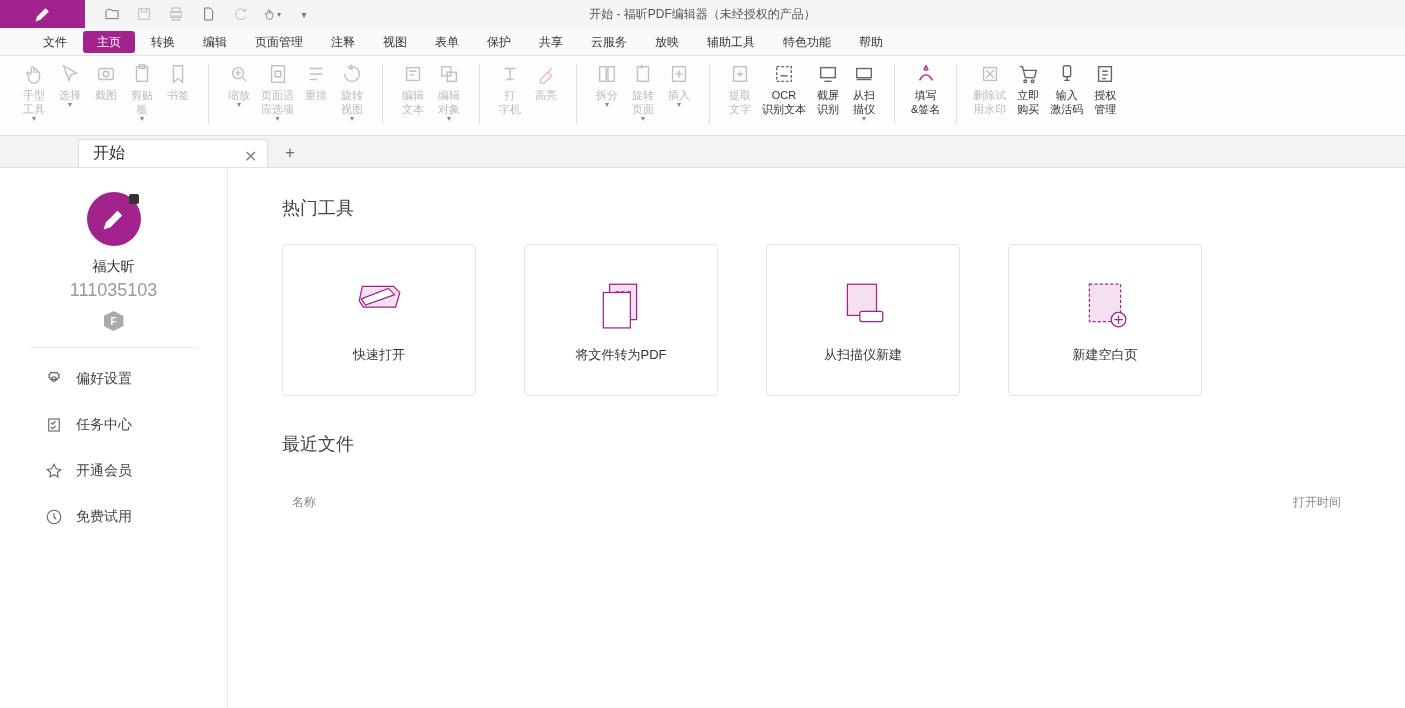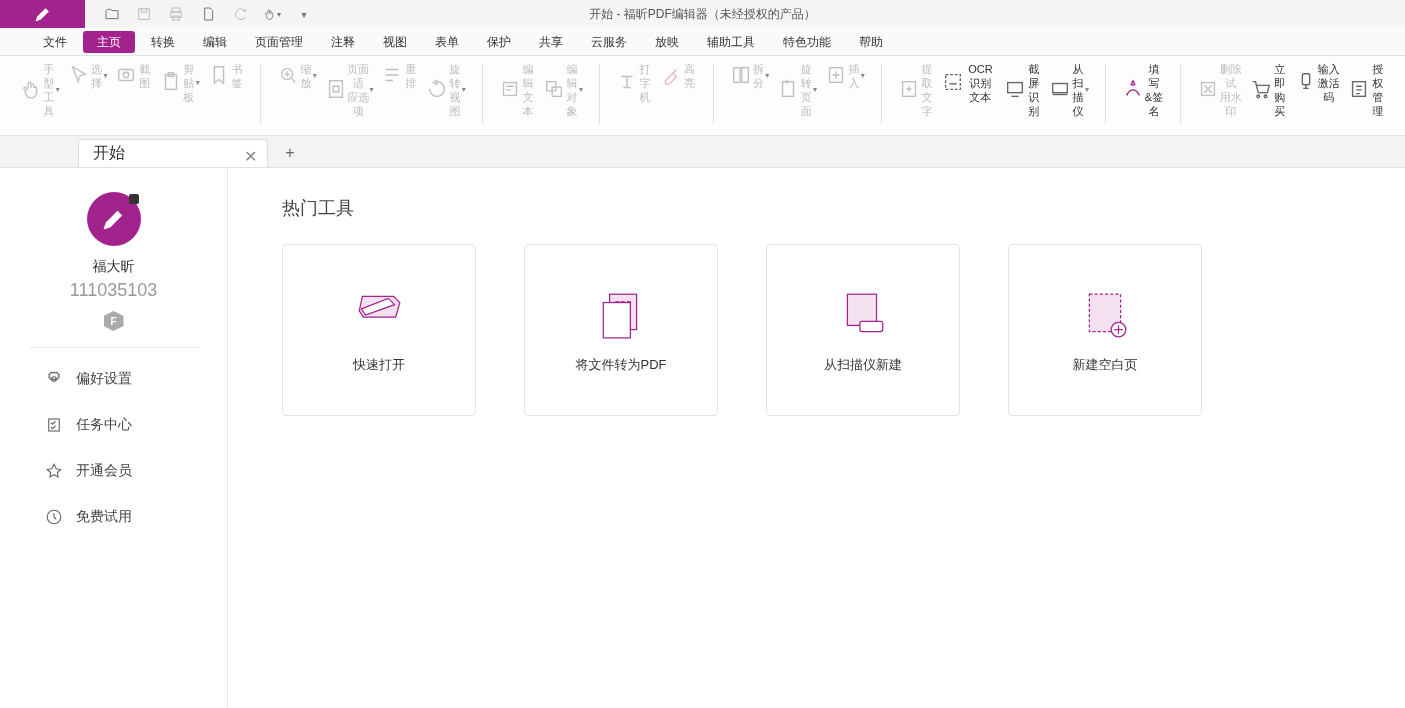--- a/index.html
+++ b/index.html
@@ -13,21 +13,21 @@
 .qat-item.disabled { color: #ccc; }
 .title-text { position: absolute; left: 50%; transform: translateX(-50%); color: #555; font-size: 12px; }
 
 .menubar { height: 28px; background: #fafafa; border-bottom: 1px solid #e3e3e3; display: flex; align-items: center; padding-left: 29px; }
 .menu-item { padding: 0 14px; height: 28px; line-height: 28px; color: #333; cursor: pointer; font-size: 12px; }
 .menu-item.active { background: #a2238e; color: #fff; border-radius: 3px; height: 22px; line-height: 22px; margin: 3px 2px; }
 
 .ribbon { height: 80px; background: #fdfdfd; border-bottom: 1px solid #e3e3e3; display: flex; align-items: flex-start; padding: 4px 8px 0; }
 .ribbon-group { display: flex; align-items: flex-start; height: 72px; padding: 0 8px; position: relative; }
 .ribbon-sep { width: 1px; height: 60px; background: #e0e0e0; margin: 4px 4px 0; }
-.ribbon-btn { display: flex; flex-direction: row; align-items: center; justify-content: flex-start; min-width: 36px; padding: 2px 4px; cursor: pointer; text-align: center; }
+.ribbon-btn { display: flex; flex-direction: column; align-items: center; justify-content: flex-start; min-width: 36px; padding: 2px 4px; cursor: pointer; text-align: center; }
 .ribbon-btn.disabled { color: #bbb; }
 .ribbon-btn.disabled .ribbon-icon { opacity: 0.4; }
 .ribbon-icon { width: 24px; height: 24px; display: flex; align-items: center; justify-content: center; margin-bottom: 2px; }
 .ribbon-label { font-size: 11px; line-height: 14px; white-space: pre-line; }
 .ribbon-caret { font-size: 8px; color: #888; margin-top: -2px; }
 
 .tabbar { height: 32px; background: #f3f3f3; border-bottom: 1px solid #e0e0e0; display: flex; align-items: flex-end; padding-left: 34px; }
 .doc-tab { width: 190px; height: 28px; background: #fff; border: 1px solid #ddd; border-bottom: none; border-radius: 4px 4px 0 0; display: flex; align-items: center; justify-content: space-between; padding: 0 9px 0 14px; font-size: 16px; margin-left: 44px; }
 .tab-close { width: 14px; height: 14px; color: #888; cursor: pointer; }
 .tab-add { width: 28px; height: 28px; display: flex; align-items: center; justify-content: center; color: #666; cursor: pointer; margin-left: 8px; font-size: 16px; }
@@ -41,21 +41,21 @@
 .userid { font-size: 18px; color: #999; margin-top: 4px; }
 .badge { width: 20px; height: 20px; background: #aaa; margin-top: 10px; display: flex; align-items: center; justify-content: center; color: #fff; font-size: 10px; font-weight: bold; clip-path: polygon(50% 0%, 100% 25%, 100% 75%, 50% 100%, 0% 75%, 0% 25%); }
 .side-divider { width: 170px; height: 1px; background: #eee; margin: 16px 0 8px; }
 .side-menu { width: 100%; padding-left: 44px; }
 .side-item { display: flex; align-items: center; height: 46px; cursor: pointer; color: #444; font-size: 14px; }
 .side-item-icon { width: 20px; height: 20px; margin-right: 12px; display: flex; align-items: center; justify-content: center; }
 
 .content { flex: 1; padding: 28px 54px; overflow: auto; }
 .section-title { font-size: 18px; color: #444; margin-bottom: 24px; }
 .tool-cards { display: flex; gap: 48px; }
-.tool-card { width: 194px; height: 172px; border: 1px solid #e3e3e3; border-radius: 4px; display: flex; flex-direction: column; align-items: center; justify-content: center; cursor: pointer; }
+.tool-card { width: 194px; height: 152px; border: 1px solid #e3e3e3; border-radius: 4px; display: flex; flex-direction: column; align-items: center; justify-content: center; cursor: pointer; }
 .tool-icon { width: 60px; height: 56px; display: flex; align-items: center; justify-content: center; margin-bottom: 14px; }
 .tool-label { font-size: 13px; color: #333; }
 .recent { margin-top: 36px; }
 .recent-header { display: flex; justify-content: space-between; padding: 14px 10px 0; font-size: 12px; color: #888; }
 </style>
 </head>
 <body>
 
 <div class="titlebar">
   <div class="app-icon">
@@ -489,14 +489,21 @@
             <svg width="56" height="52" viewBox="0 0 50 50" stroke-width="1.2">
               <rect x="10" y="6" width="30" height="36" fill="#f5e0f0" stroke="#a2238e" stroke-dasharray="3 2"></rect>
               <circle cx="38" cy="40" r="7" fill="#fff" stroke="#a2238e"></circle>
               <path d="M38 36v8M34 40h8" stroke="#a2238e"></path>
             </svg>
           </div>
           <div class="tool-label">新建空白页</div>
         </div>
       </div>
 
+    <div class="recent">
+      <div class="section-title">最近文件</div>
+      <div class="recent-header">
+        <span>名称</span>
+        <span>打开时间</span>
+      </div>
+    </div>
   </div>
 </div>
 
 </body></html>

